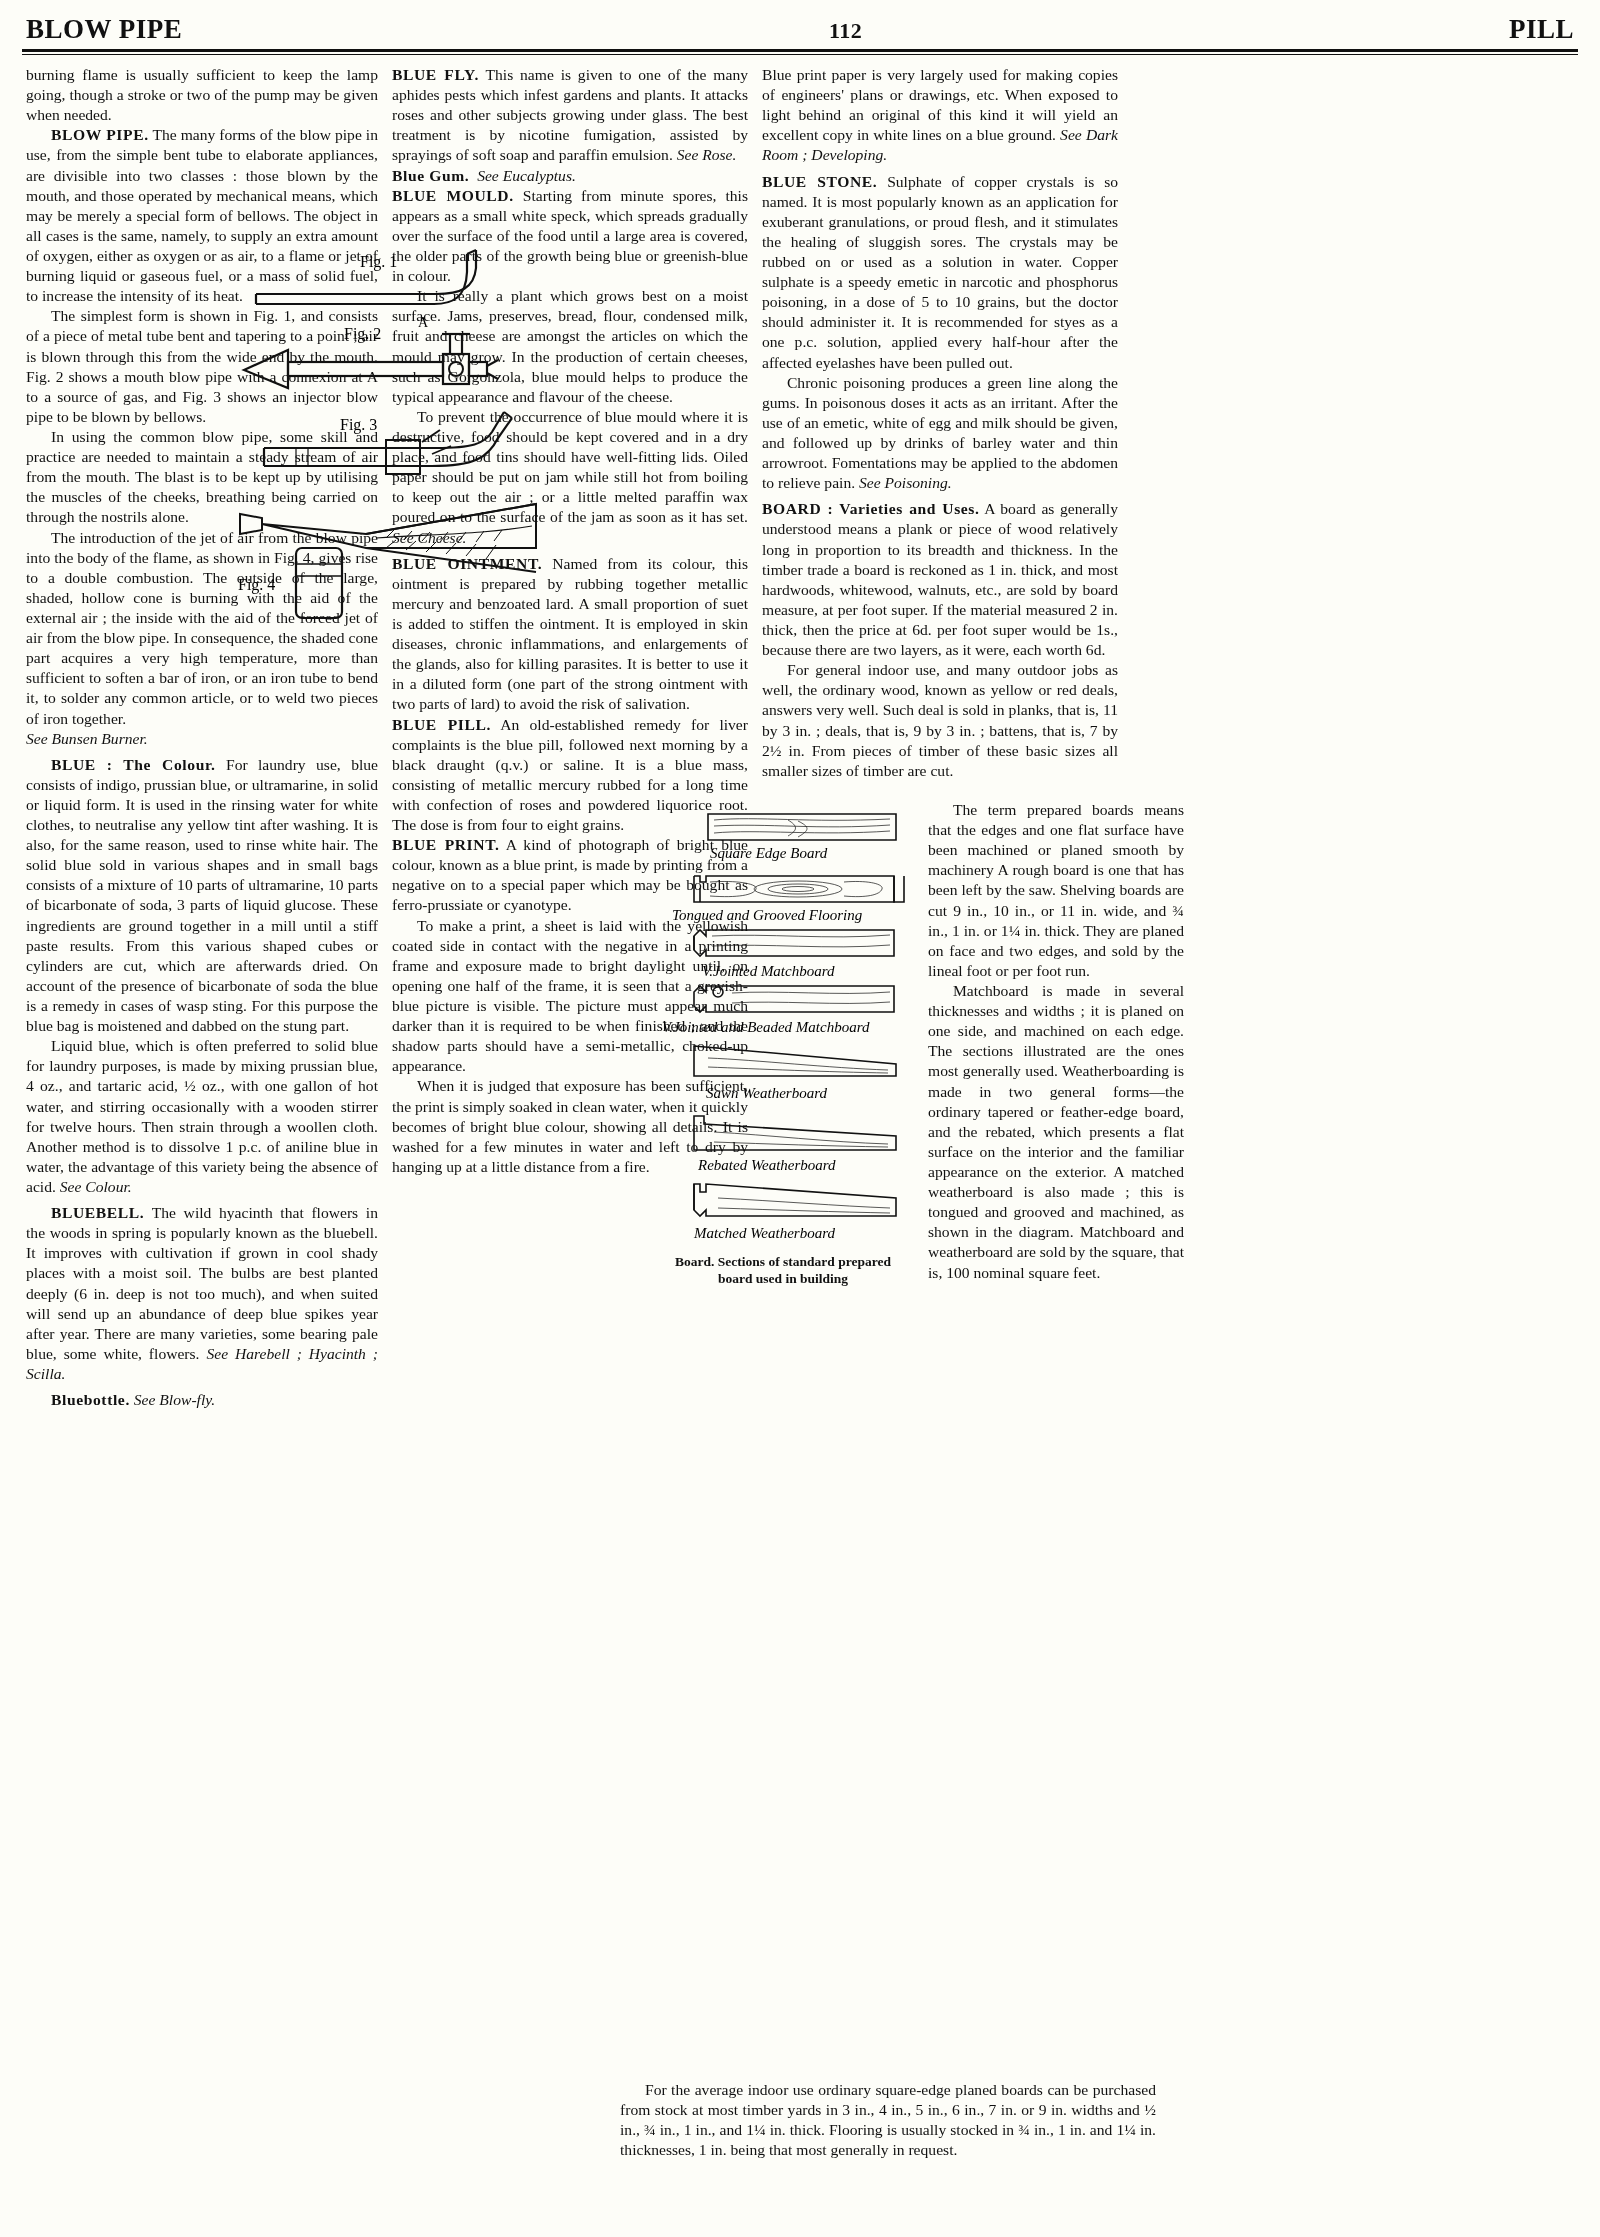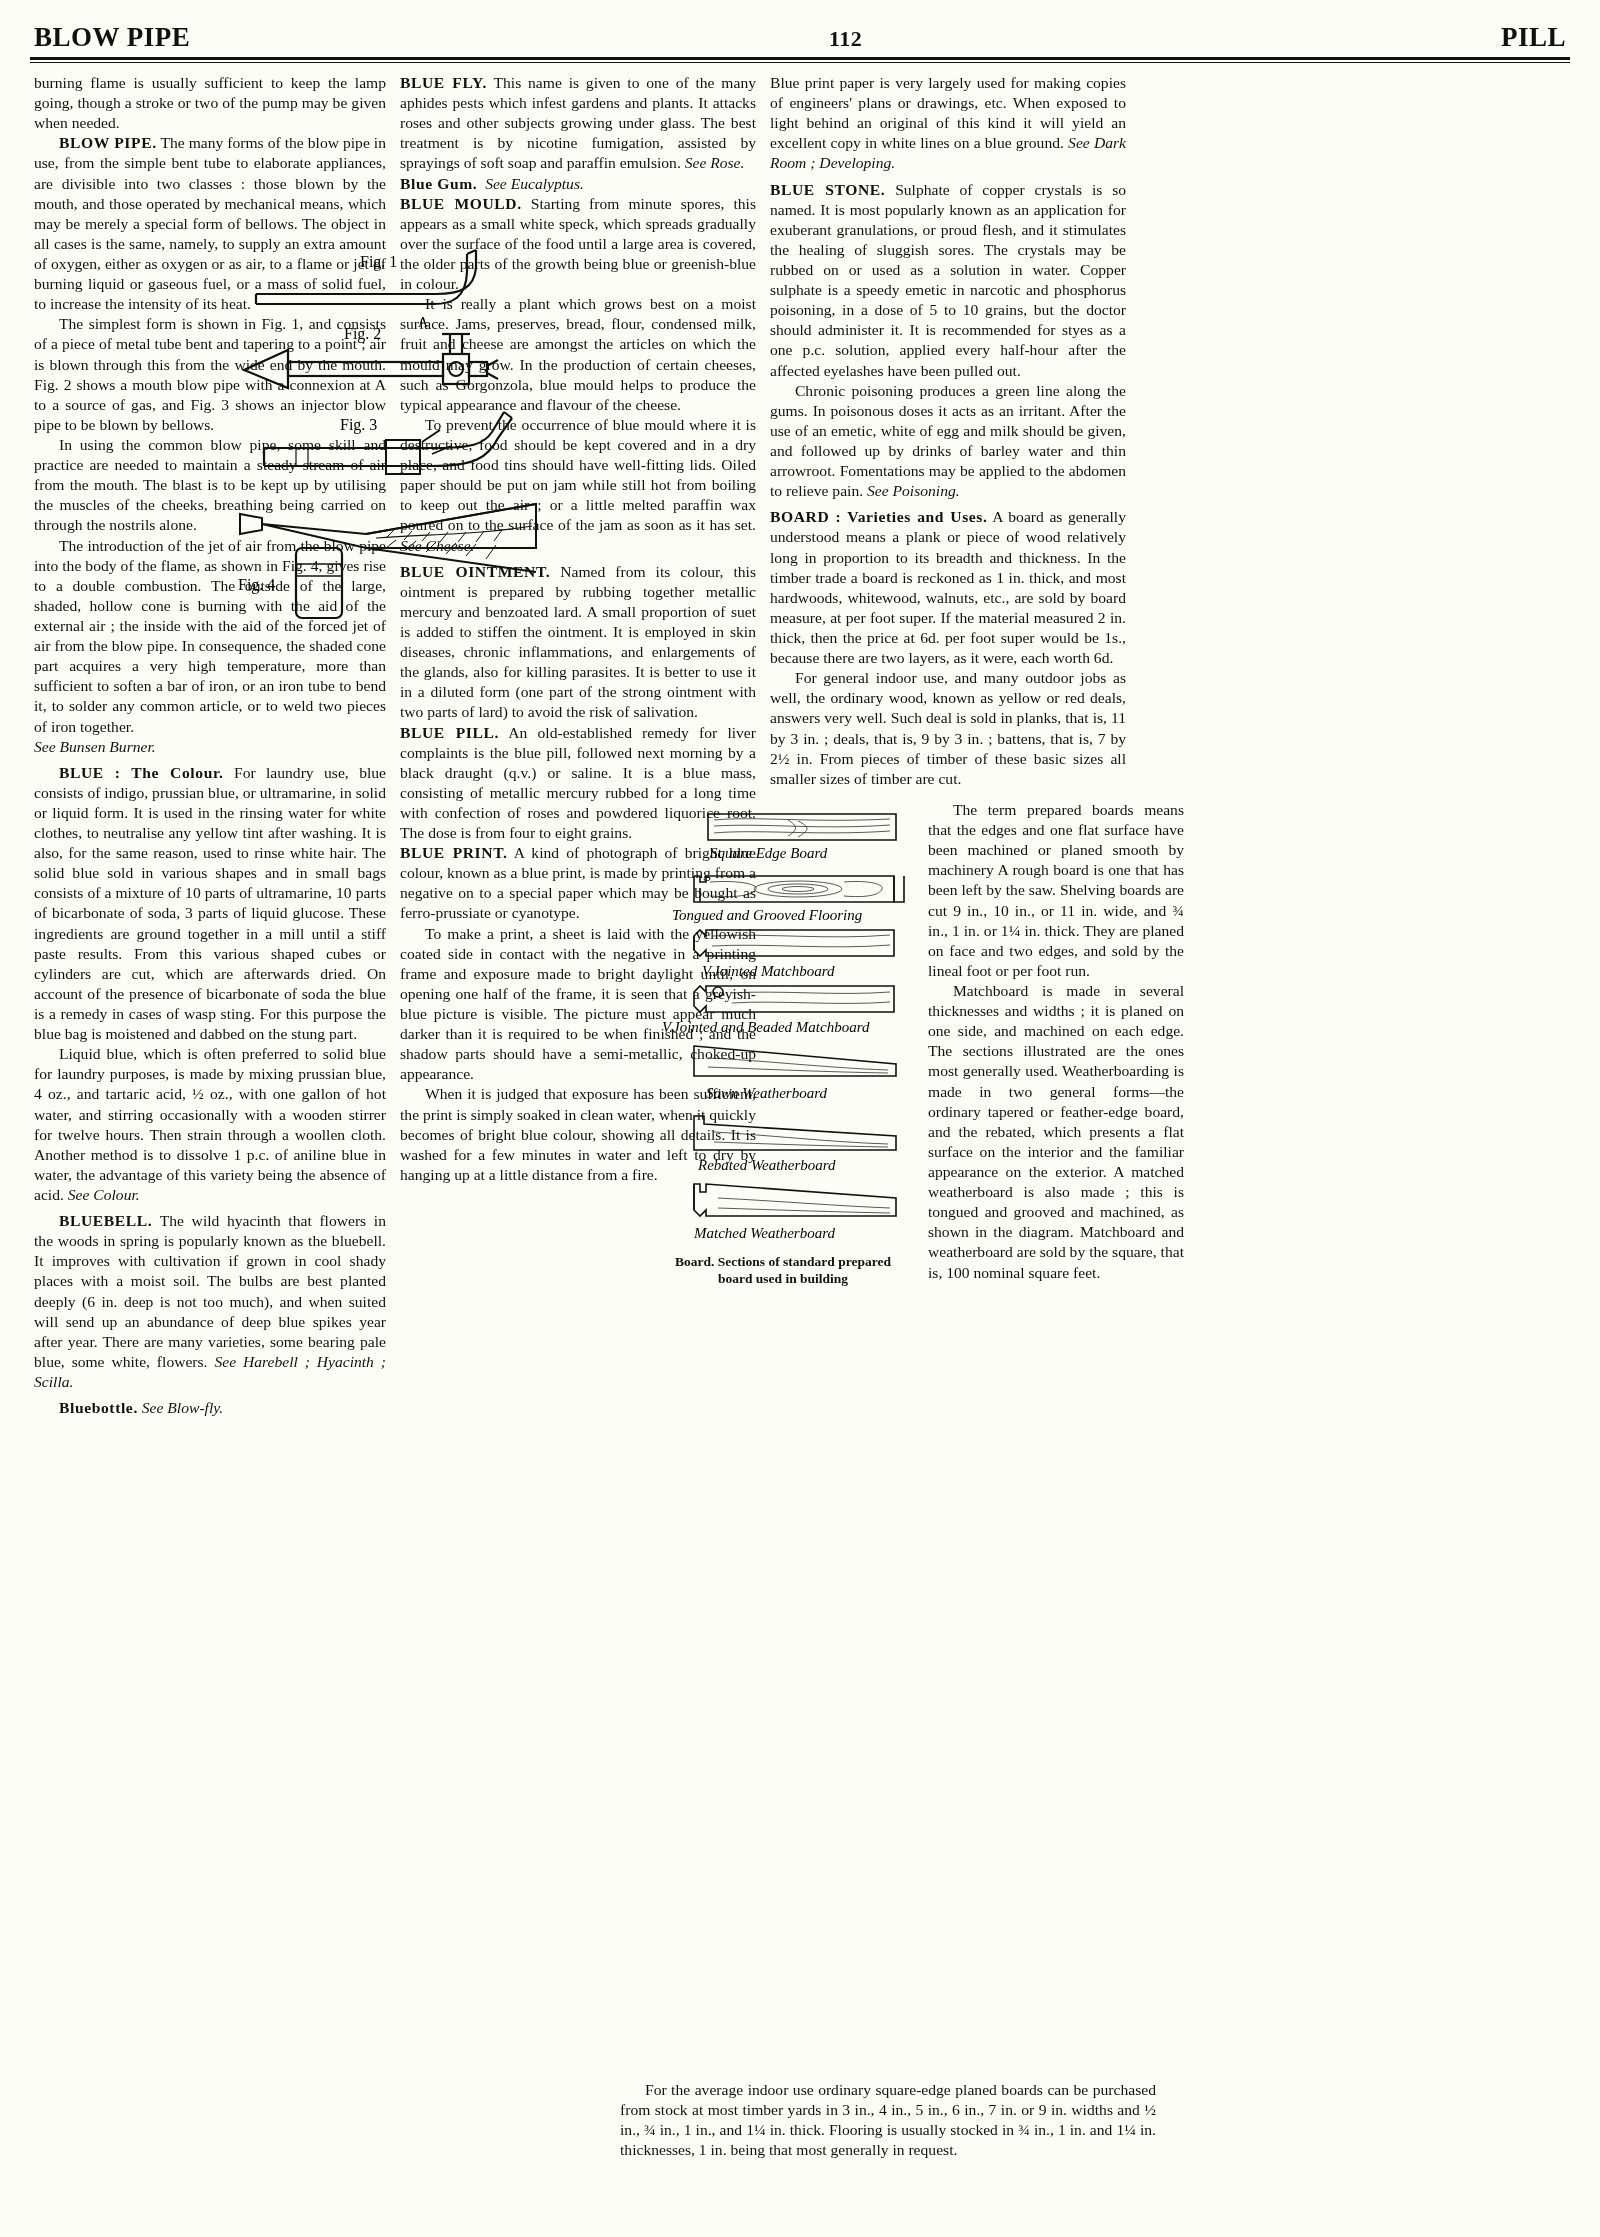--- a/index.html
+++ b/index.html
@@ -1,17 +1,17 @@
 <!DOCTYPE html>
 <html><head>
 <meta charset="utf-8">
 <style>
   html,body{margin:0;padding:0;background:#fdfdf8;}
   body{width:1600px;height:2237px;font-family:"Liberation Serif", serif;color:#111;}
-  .page{position:relative;width:1600px;height:2237px;padding:12px;box-sizing:border-box;}
+  .page{position:relative;width:1600px;height:2237px;padding:4px;box-sizing:border-box;}
   .header{display:flex;align-items:baseline;justify-content:space-between;
           padding:10px 22px 4px 22px;font-weight:bold;font-size:27px;letter-spacing:.5px;}
   .header .hl{font-size:27px;}
   .header .hc{font-size:22px;font-weight:bold;text-align:center;}
   .rule{border-top:3px solid #111;margin:0 18px 0 18px;}
   .rule2{border-top:1px solid #111;margin:2px 18px 10px 18px;}
   .cols{display:flex;gap:14px;padding:0 22px;box-sizing:border-box;}
   .col{width:352px;font-size:15.6px;line-height:1.29;text-align:justify;
        -webkit-hyphens:auto;hyphens:auto;}
   .col.mid{width:356px;}

